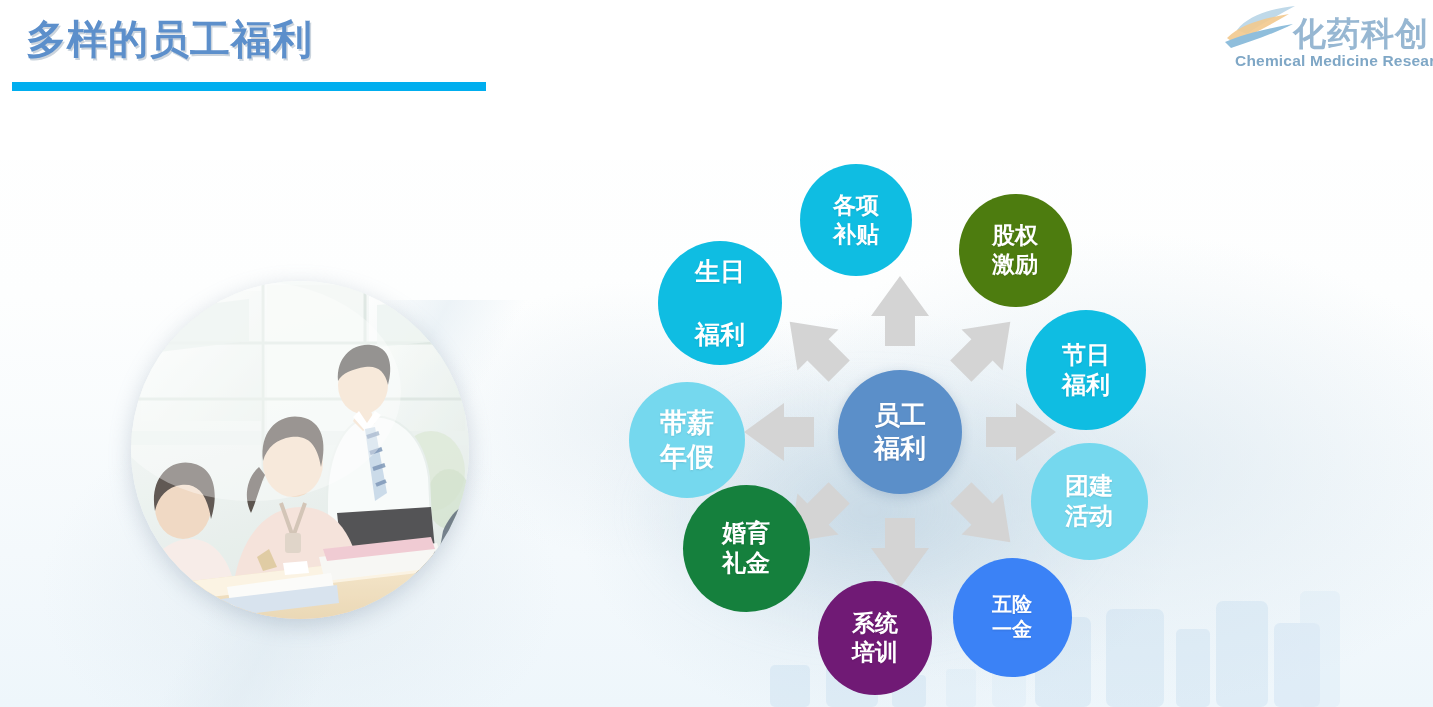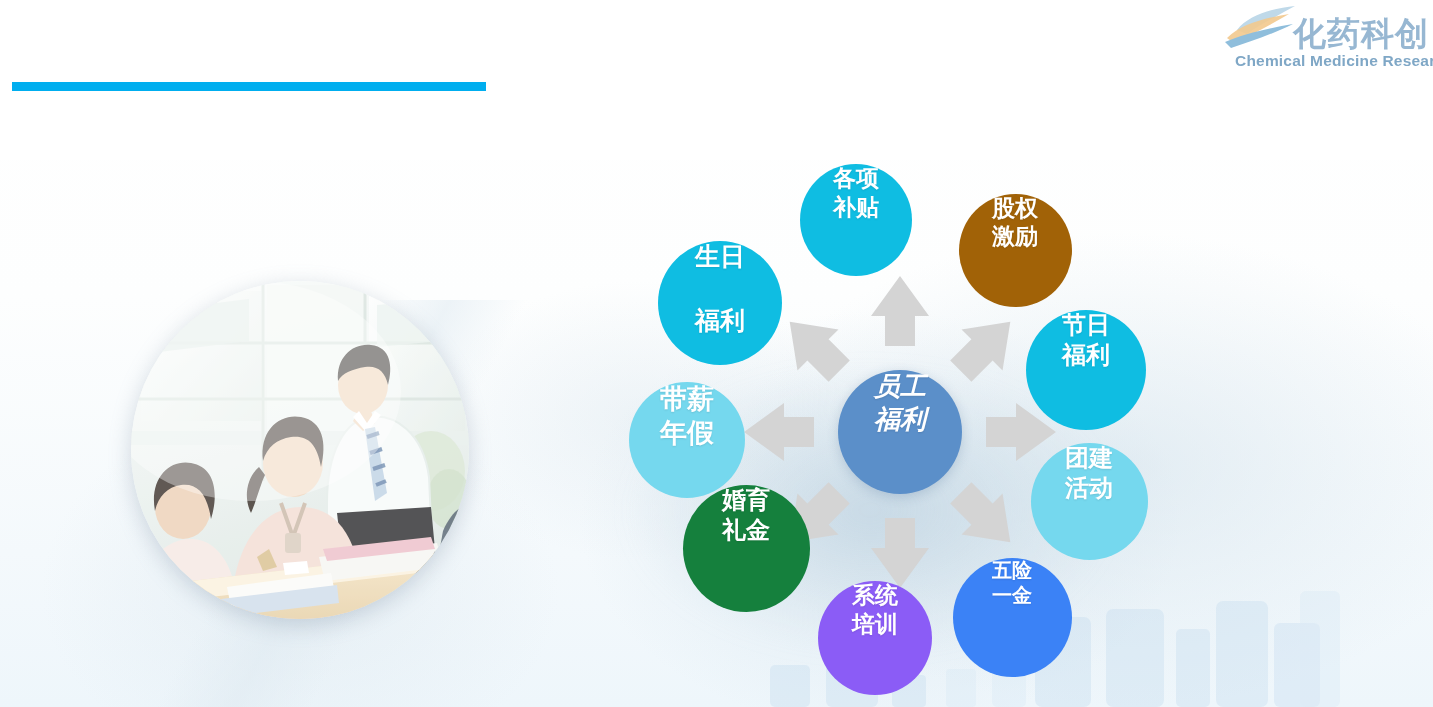--- a/index.html
+++ b/index.html
@@ -138,32 +138,31 @@
     position: absolute;
     inset: 0;
     pointer-events: none;
   }
   .node {
     position: absolute;
     border-radius: 50%;
     display: flex;
     flex-direction: column;
     align-items: center;
-    justify-content: flex-start;
+    justify-content: center;
     color: #ffffff;
     font-weight: bold;
     text-align: center;
     line-height: 1.26;
     text-shadow: 0 1px 2px rgba(0,0,0,0.10);
     box-sizing: border-box;
   }
   .node .ln { display: block; white-space: nowrap; }
   .node-center {
     box-shadow: 0 3px 12px rgba(60,95,140,0.22);
-    font-style: italic;
   }
 </style>
 </head>
 <body>
 
 <div id="slide">
 
   <div class="bg-wash"></div>
   <div class="bg-blur-band"></div>
   <div class="bg-diag"></div>
@@ -181,20 +180,21 @@
     </g>
     <g fill="#CFE4F2" opacity="0.5">
       <rect x="352" y="96" width="34" height="54" rx="5"></rect>
       <rect x="306" y="112" width="30" height="38" rx="4"></rect>
       <rect x="660" y="34" width="40" height="116" rx="6"></rect>
     </g>
   </svg>
 
   <div class="bg-topfade"></div>
 
+  <div class="page-title" style="color: rgb(92, 143, 203);">多样的员工福利</div>
   <div class="title-rule" style="background: rgb(0, 174, 239);"></div>
 
   <div class="logo">
     <svg class="logo-mark" viewBox="0 0 80 46">
       <path d="M16 26 C28 10, 54 4, 74 2 C56 12, 40 20, 26 30 Z" fill="#BFD9E9"></path>
       <path d="M6 34 C20 20, 44 14, 68 10 C48 22, 30 30, 14 40 Z" fill="#F2C98E" opacity="0.9"></path>
       <path d="M4 38 C22 30, 48 24, 72 20 C52 30, 28 38, 10 44 Z" fill="#8FBEDC"></path>
     </svg>
     <div class="logo-cn">化药科创</div>
     <div class="logo-en">Chemical Medicine Research</div>
@@ -311,37 +311,37 @@
     <div class="node node-center" style="left: 238px; top: 230px; width: 124px; height: 124px; background: rgb(91, 143, 201); font-size: 26px;">
       <span class="ln">员工</span>
       <span class="ln">福利</span>
     </div>
 
     <div id="node-host">
         <div class="node" style="left: 200px; top: 24px; width: 112px; height: 112px; background: rgb(15, 189, 226); font-size: 23px;">
           <span class="ln">各项</span>
           <span class="ln">补贴</span>
         </div>
-        <div class="node" style="left: 358.5px; top: 53.5px; width: 113px; height: 113px; background: #a16207; font-size: 23px;">
+        <div class="node" style="left: 358.5px; top: 53.5px; width: 113px; height: 113px; background: #4d7c0f; font-size: 23px;">
           <span class="ln">股权</span>
           <span class="ln">激励</span>
         </div>
         <div class="node" style="left: 426px; top: 170px; width: 120px; height: 120px; background: rgb(15, 189, 226); font-size: 24px;">
           <span class="ln">节日</span>
           <span class="ln">福利</span>
         </div>
         <div class="node" style="left: 430.5px; top: 302.5px; width: 117px; height: 117px; background: rgb(117, 216, 238); font-size: 24px;">
           <span class="ln">团建</span>
           <span class="ln">活动</span>
         </div>
         <div class="node" style="left: 352.5px; top: 417.5px; width: 119px; height: 119px; background: #3b82f6; font-size: 20px;">
           <span class="ln">五险</span>
           <span class="ln">一金</span>
         </div>
-        <div class="node" style="left: 218px; top: 441px; width: 114px; height: 114px; background: #8b5cf6; font-size: 23px;">
+        <div class="node" style="left: 218px; top: 441px; width: 114px; height: 114px; background: #701a75; font-size: 23px;">
           <span class="ln">系统</span>
           <span class="ln">培训</span>
         </div>
         <div class="node" style="left: 82.5px; top: 344.5px; width: 127px; height: 127px; background: #15803d; font-size: 24px;">
           <span class="ln">婚育</span>
           <span class="ln">礼金</span>
         </div>
         <div class="node" style="left: 29px; top: 242px; width: 116px; height: 116px; background: rgb(117, 216, 238); font-size: 27px;">
           <span class="ln">带薪</span>
           <span class="ln">年假</span>

